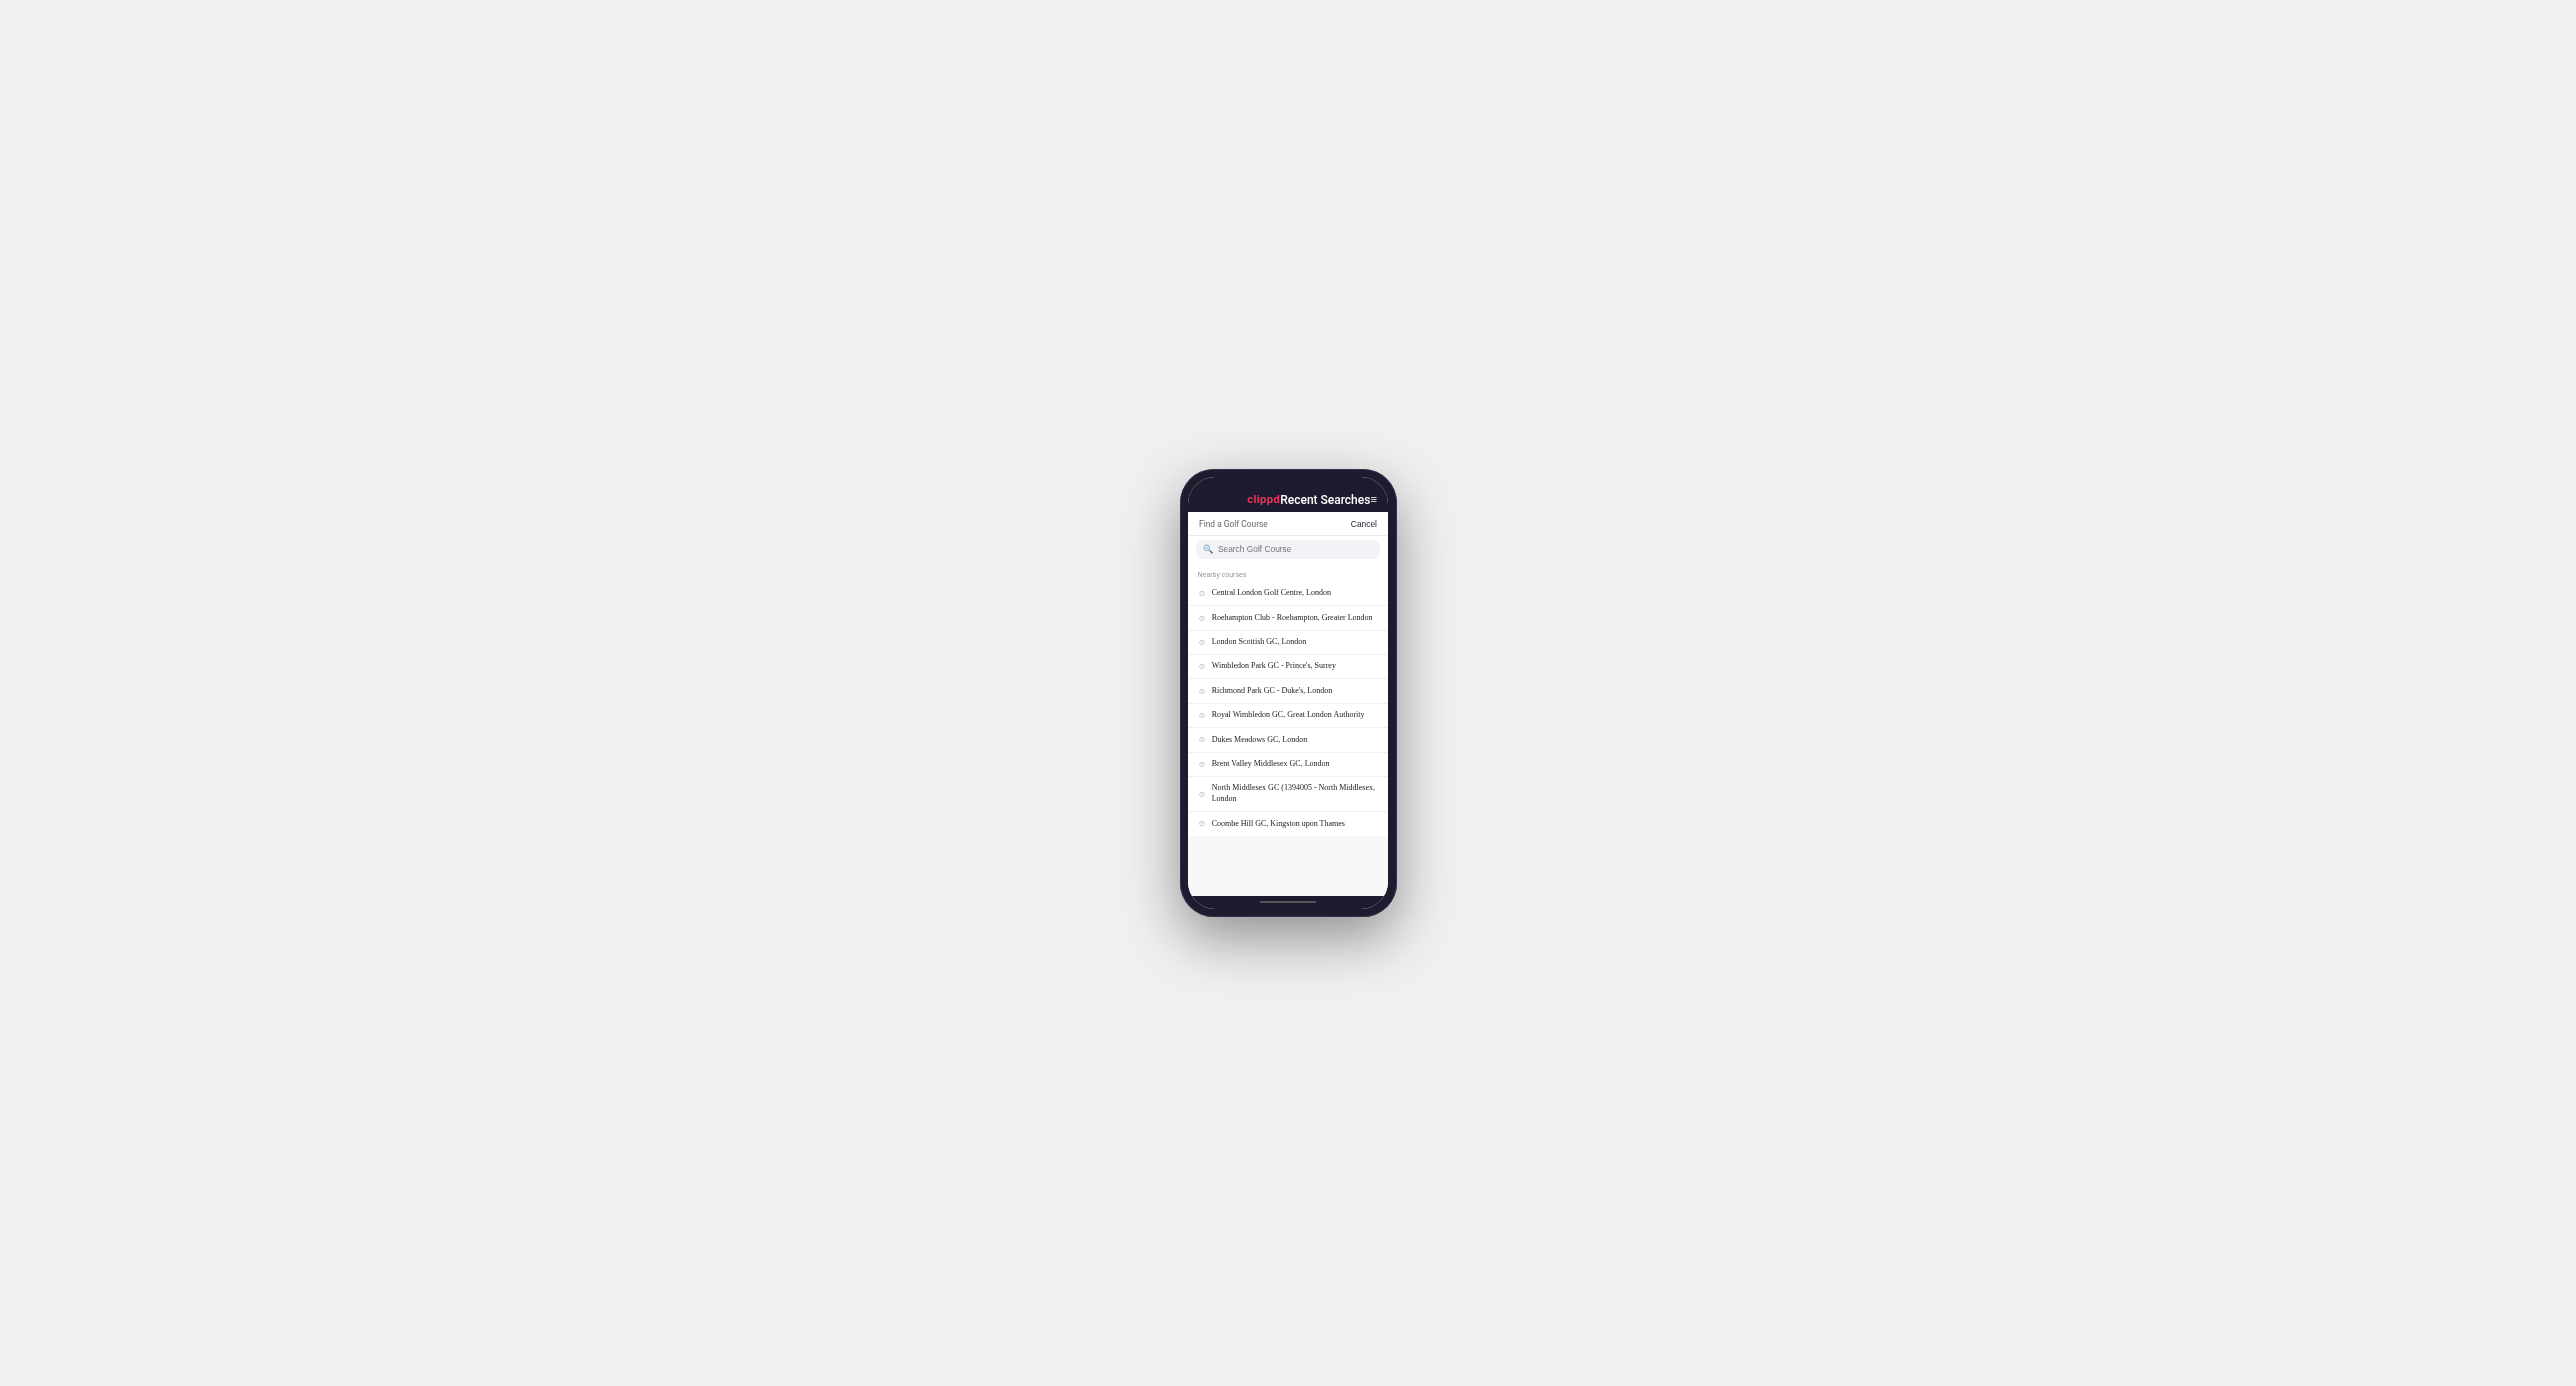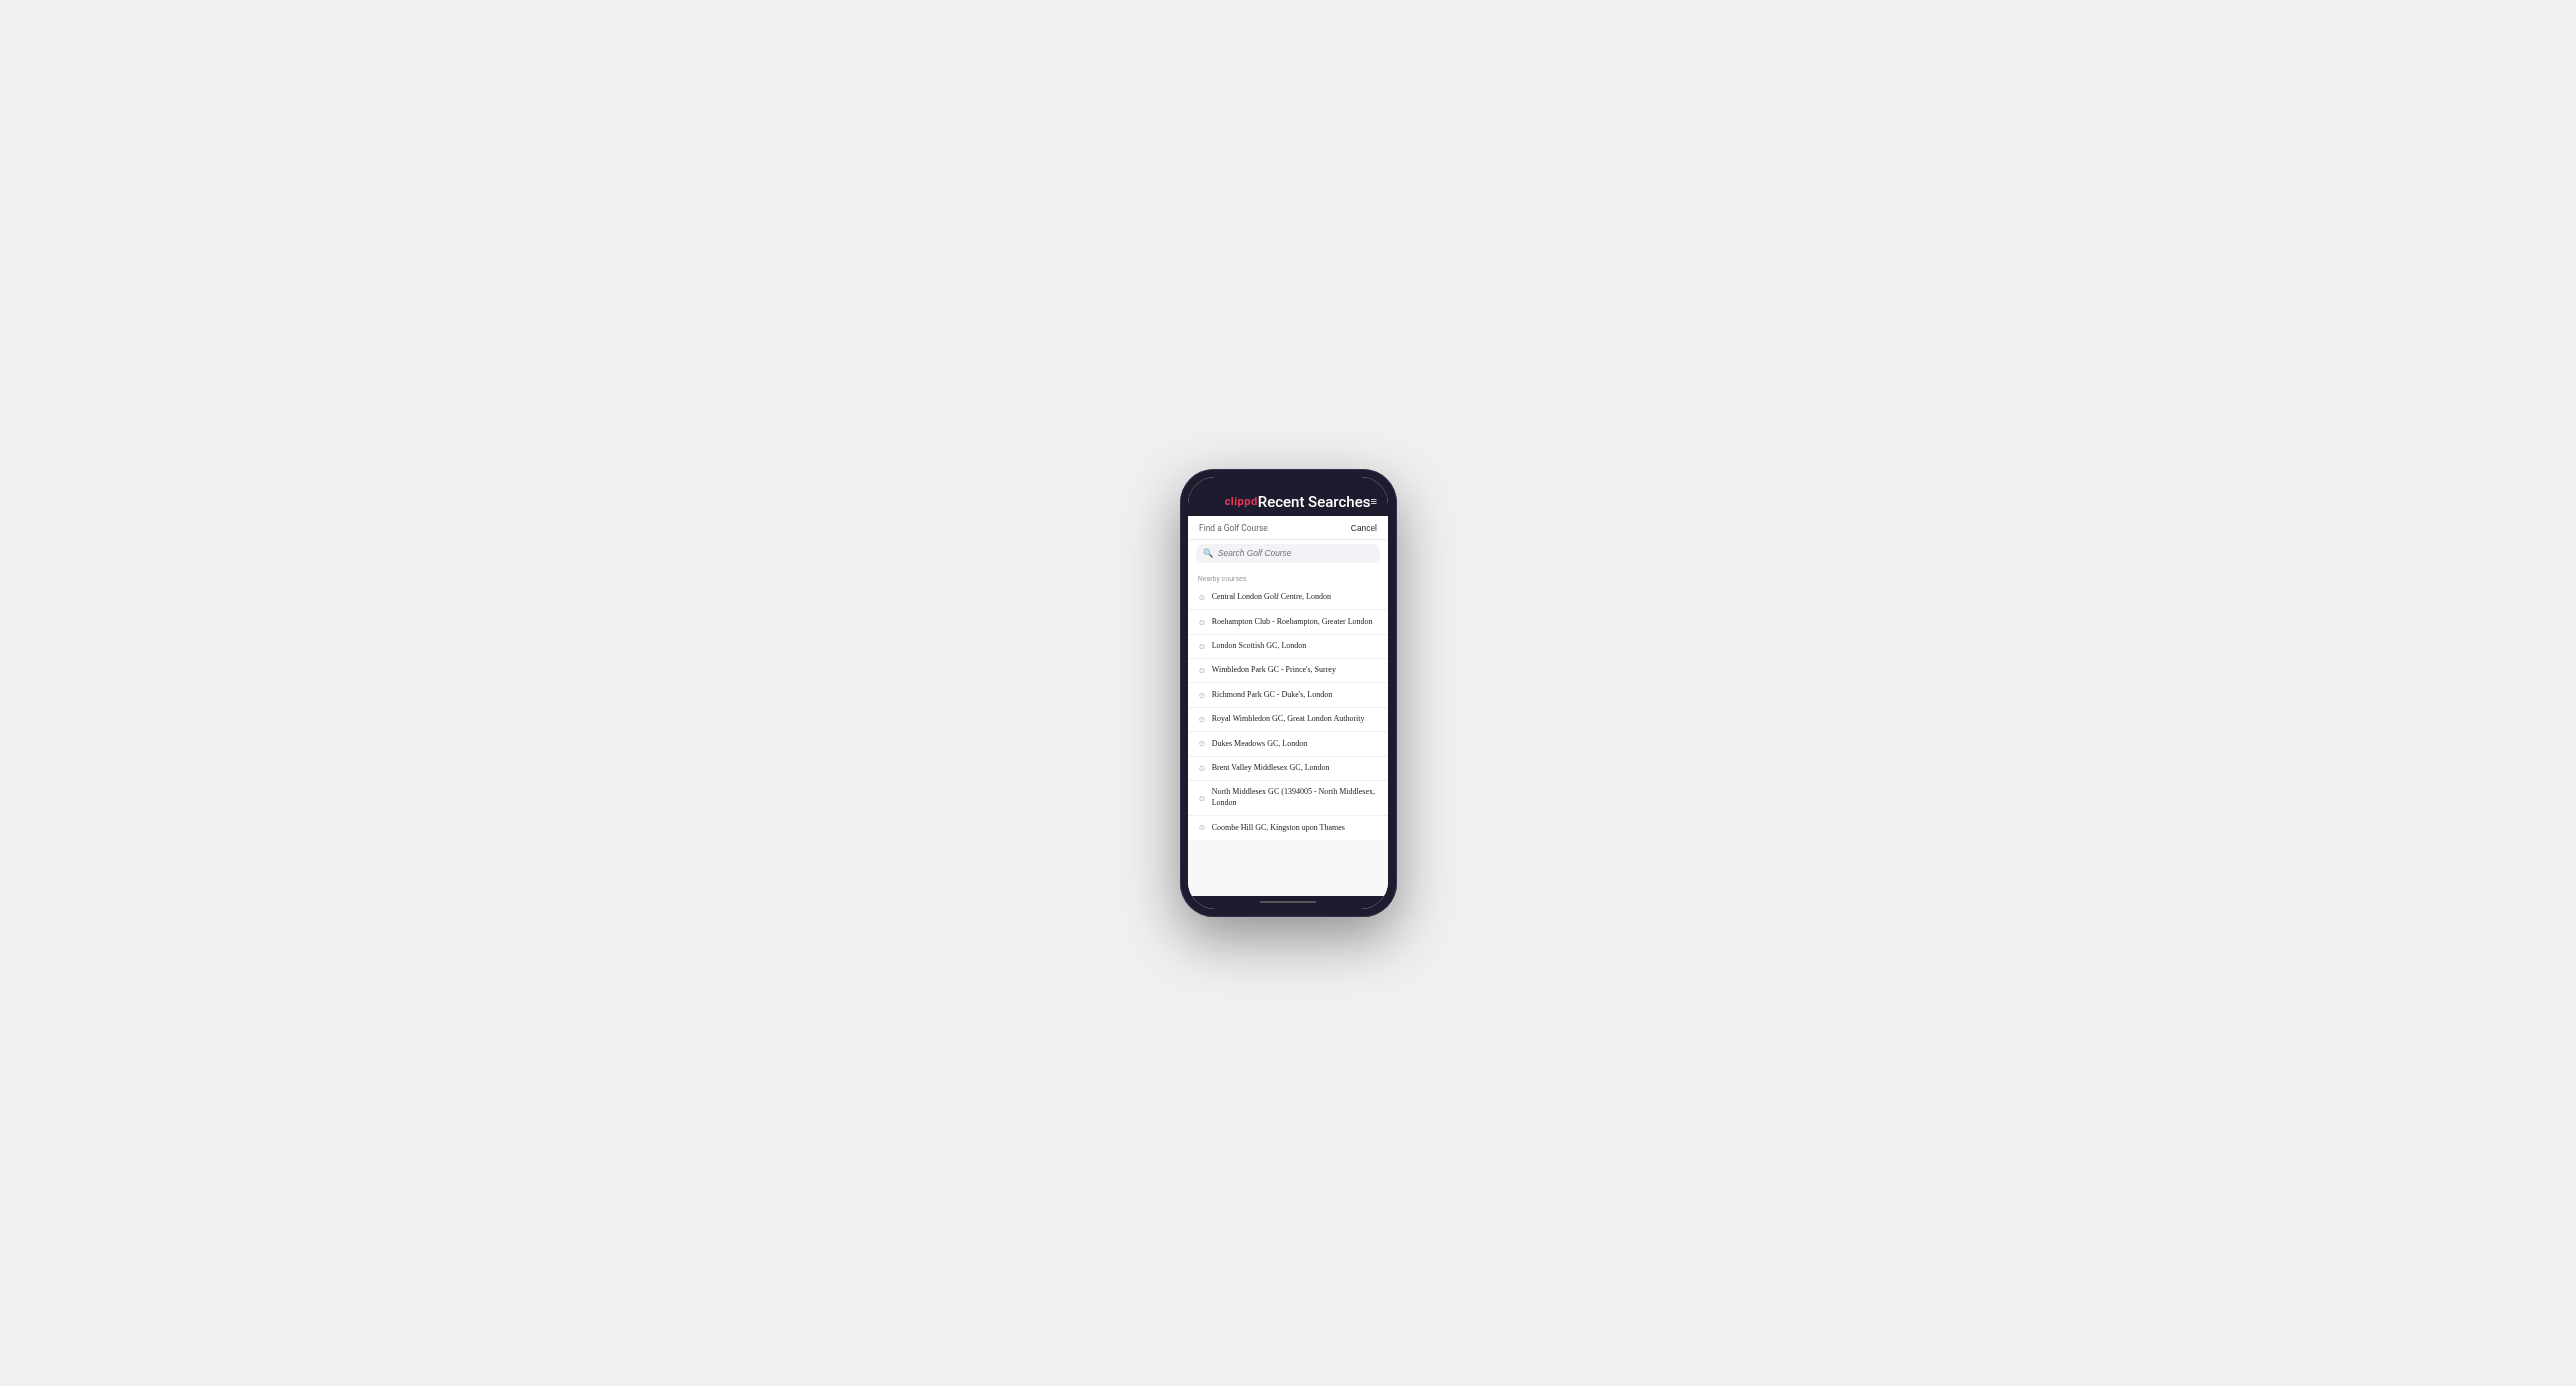--- a/index.html
+++ b/index.html
@@ -68,21 +68,21 @@
 
     .nav-logo {
       color: #e8345a;
       font-size: 11.2px;
       font-weight: 700;
       letter-spacing: 0.4px;
     }
 
     .nav-title {
       color: #ffffff;
-      font-size: 15px;
+      font-size: 12px;
       font-weight: 500;
     }
 
     .nav-menu {
       color: #ffffff;
       font-size: 11.2px;
       line-height: 1;
     }
 
     .content-area {
@@ -133,21 +133,20 @@
       font-size: 8.4px;
     }
 
     .search-input {
       background: transparent;
       border: none;
       outline: none;
       font-size: 8.4px;
       color: #aaa;
       width: 100%;
-      font-style: italic;
     }
 
     .nearby-section {
       background: #ffffff;
       margin-top: 0;
     }
 
     .nearby-label {
       font-size: 7px;
       color: #999;

